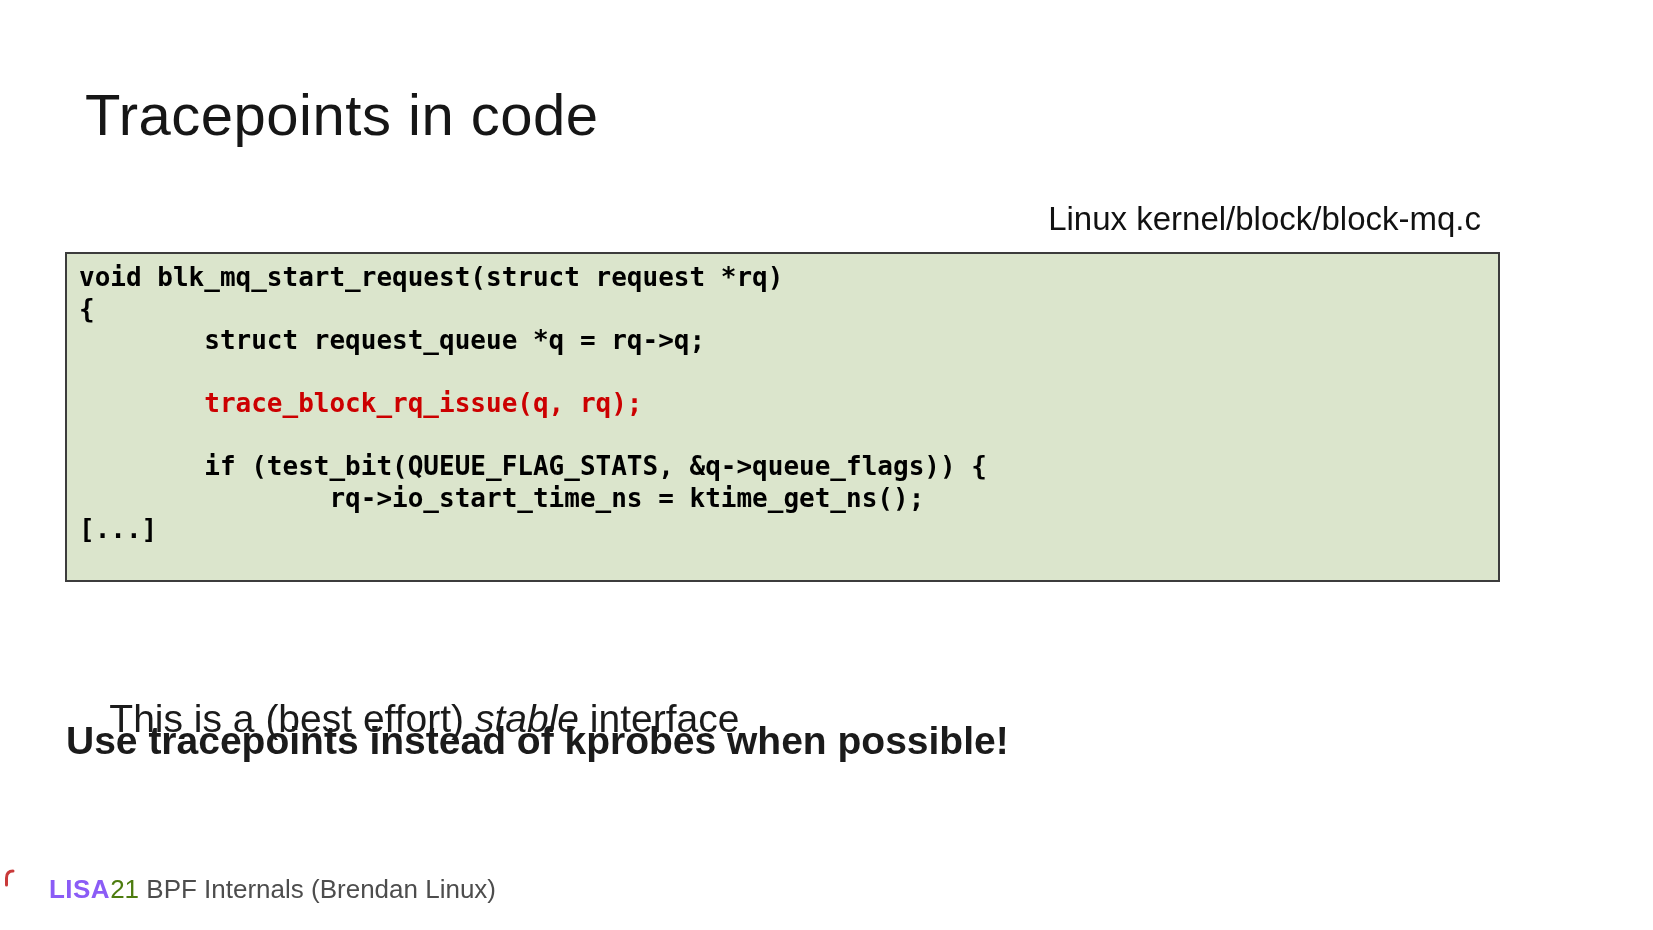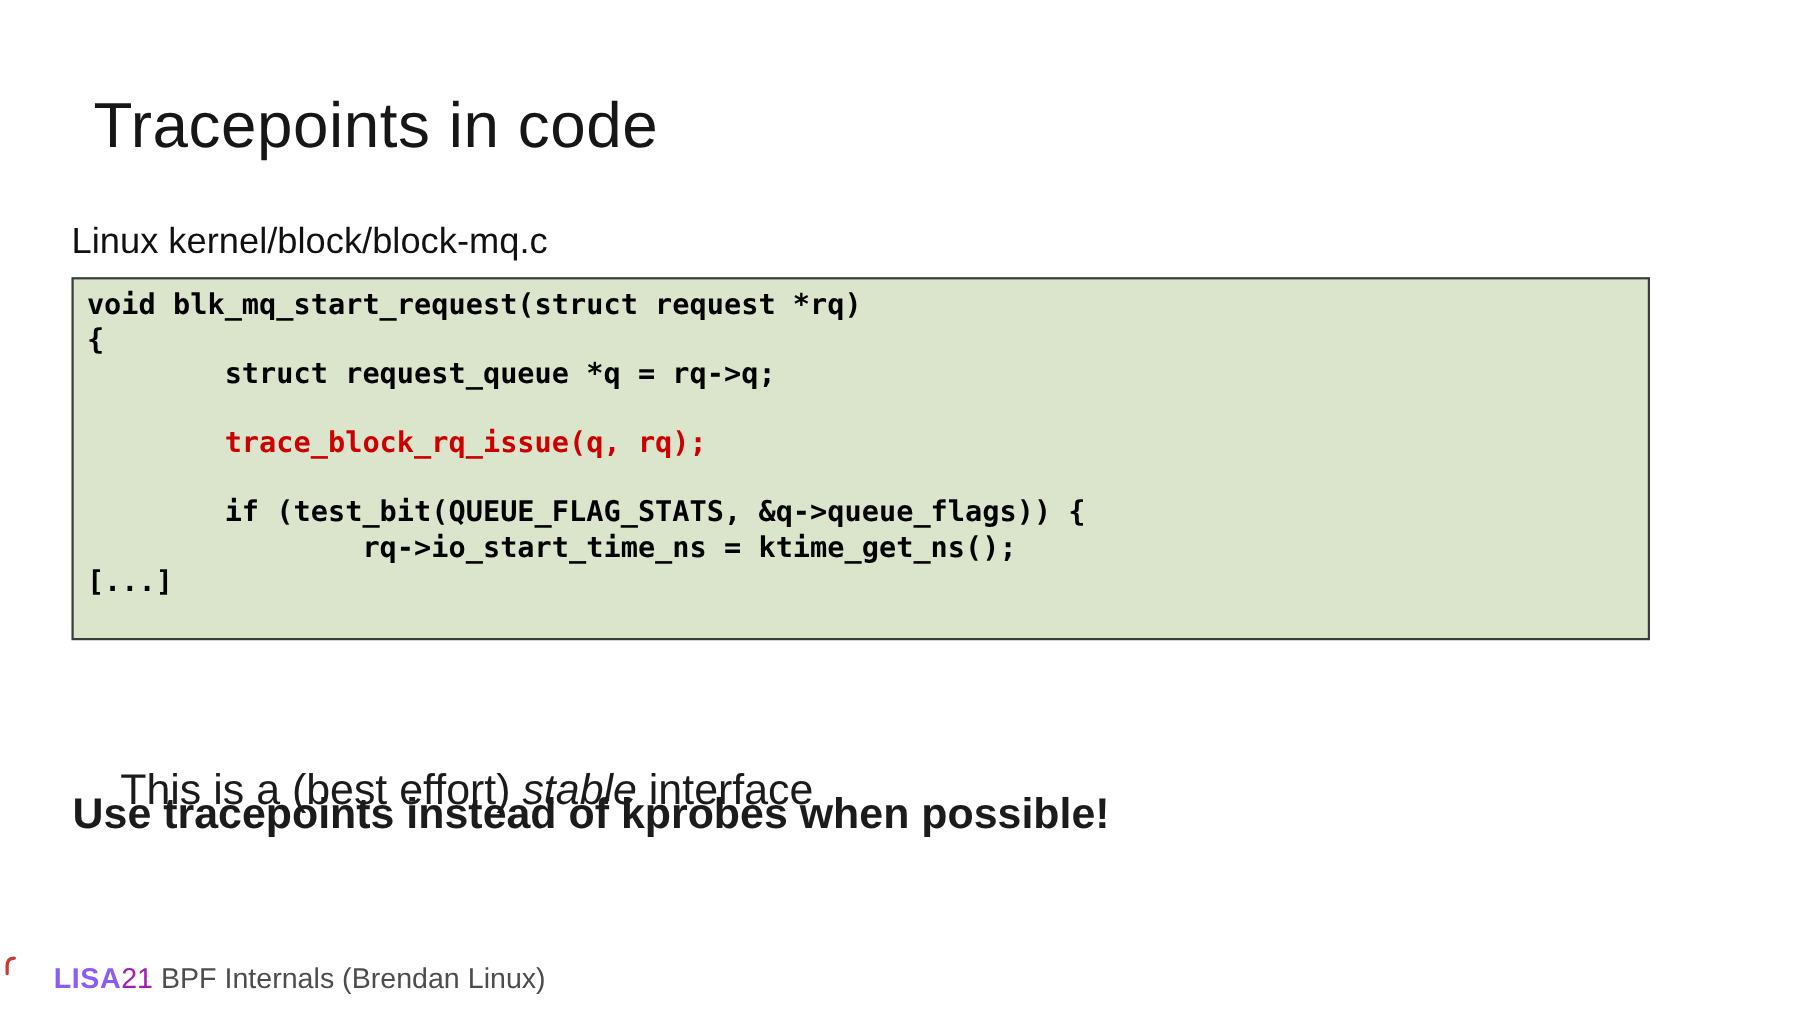--- a/index.html
+++ b/index.html
@@ -23,21 +23,21 @@
     font-size: 58px;
     font-weight: 400;
     color: #161616;
     letter-spacing: 0.5px;
   }
   .code-caption {
     position: absolute;
     left: 65px;
     top: 200px;
     width: 1416px;
-    text-align: left;
+    text-align: right;
     font-size: 33px;
     color: #111111;
   }
   .code-box {
     position: absolute;
     left: 65px;
     top: 252px;
     width: 1435px;
     height: 330px;
     box-sizing: border-box;
@@ -75,21 +75,21 @@
     color: #4d4d4d;
     white-space: pre-wrap;
   }
   .footer .logo-bold {
     font-weight: bold;
     color: #8b5cf6;
     letter-spacing: 0.5px;
   }
   .footer .logo-light {
     font-weight: 400;
-    color: #a21caf;
+    color: #4d7c0f;
   }
   .corner-mark {
     position: absolute;
     left: 4px;
     top: 869px;
     width: 12px;
     height: 18px;
   }
   .corner-mark svg { display: block; }
 </style>

